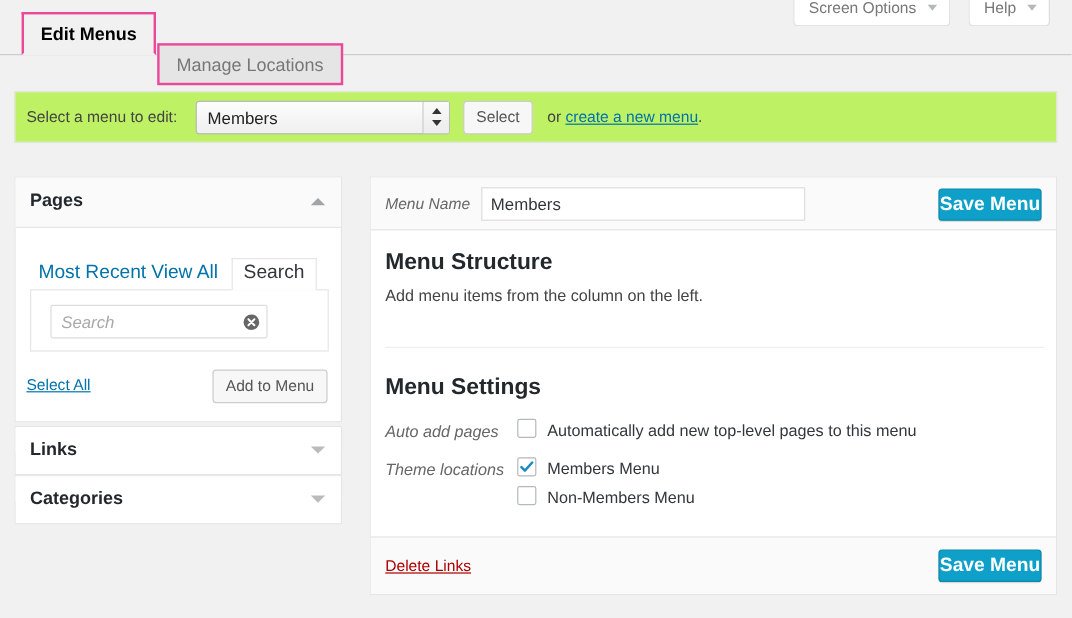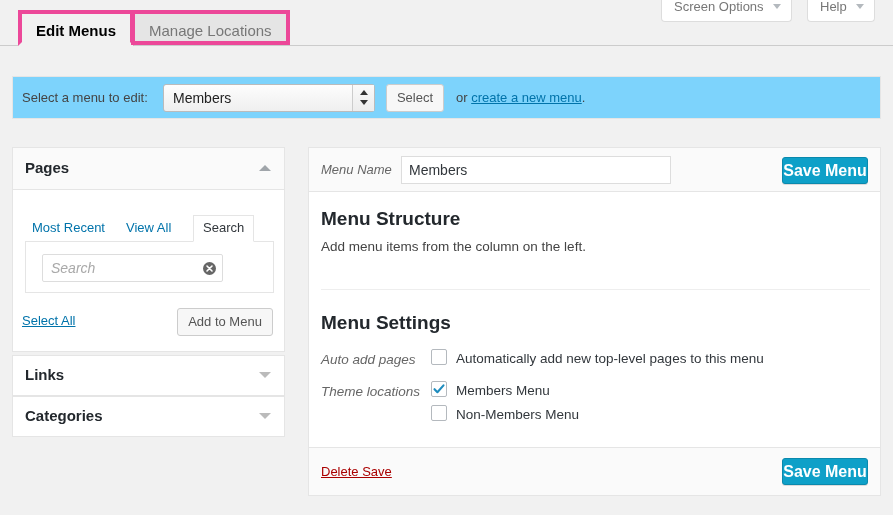--- a/index.html
+++ b/index.html
@@ -45,41 +45,41 @@
   
   .nav-tabs {
     position: absolute; left: 0; top: 10px; width: 893px; height: 36px;
     border-bottom: 1px solid #ccc;
   }
   .nav-tab {
     position: absolute; top: 0; height: 35px;
     line-height: 33px;
     padding: 0 14px;
     font-size: 15px;
-    border: 4px solid #ec4899;
+    border: 2px solid #ec4899;
     background: #e5e5e5;
     color: #777;
     cursor: pointer;
     white-space: nowrap;
   }
   .nav-tab.active {
     background: #f1f1f1;
     color: #000;
     font-weight: bold;
     border-bottom-color: #f1f1f1;
     height: 36px;
   }
   #tab-edit-menus { left: 18px; }
-  #tab-manage-locations { left: 131px; }
+  #tab-manage-locations { left: 131px; margin-top: 26px; }
 
   
   .select-bar {
     position: absolute; left: 12px; top: 76px;
     width: 869px; height: 43px;
-    background: #7dd3fc;
+    background: #bef264;
     border: 1px solid #e5e5e5;
   }
   .select-bar .lbl {
     position: absolute; left: 9px; top: 13px;
     font-size: 13px; color: #444;
   }
   .menu-select {
     position: absolute; left: 150px; top: 7px;
     width: 212px; height: 28px;
     background: linear-gradient(#fdfdfd, #efefef);
@@ -154,21 +154,21 @@
   .toggle.up { border-bottom: 6px solid #a0a5aa; }
   .toggle.down { border-top: 6px solid #bbb; }
 
   
   .inner-tabs {
     position: absolute; left: 12px; top: 68px;
     width: 249px; height: 26px;
   }
   .inner-tab {
     position: absolute; top: 0;
-    font-size: 13px;
+    font-size: 16px;
     color: #0073aa;
     cursor: pointer;
     line-height: 24px;
     white-space: nowrap;
   }
   .inner-tab.active {
     color: #32373c;
     background: #fff;
     border: 1px solid #e5e5e5;
     border-bottom: 1px solid #fff;
@@ -461,18 +461,18 @@
         <path d="M2.5 7.2 L5.4 10.2 L11.5 3.4" stroke="#1e8cbe" stroke-width="2.1" fill="none" stroke-linecap="round" stroke-linejoin="round"></path>
       </svg>
     </span>
     <span class="optlbl o1">Members Menu</span>
 
     <span class="cbx c2"></span>
     <span class="optlbl o2">Non-Members Menu</span>
   </div>
 
   <div class="foot-bar">
-    <a href="#" id="delete-menu-link">Delete Save</a>
+    <a href="#" id="delete-menu-link">Delete Links</a>
     <div class="btn-primary" id="save-menu-bottom">
       <span>Save Menu</span>
     </div>
   </div>
 </div>
 
 </body></html>

